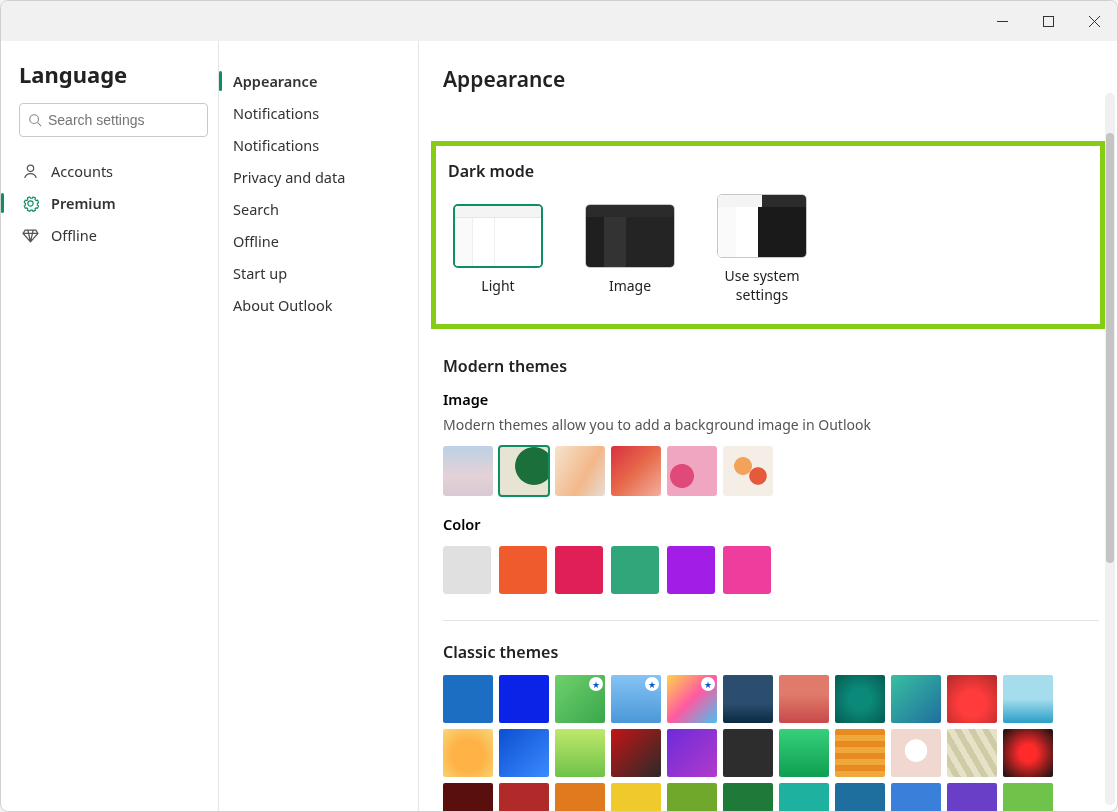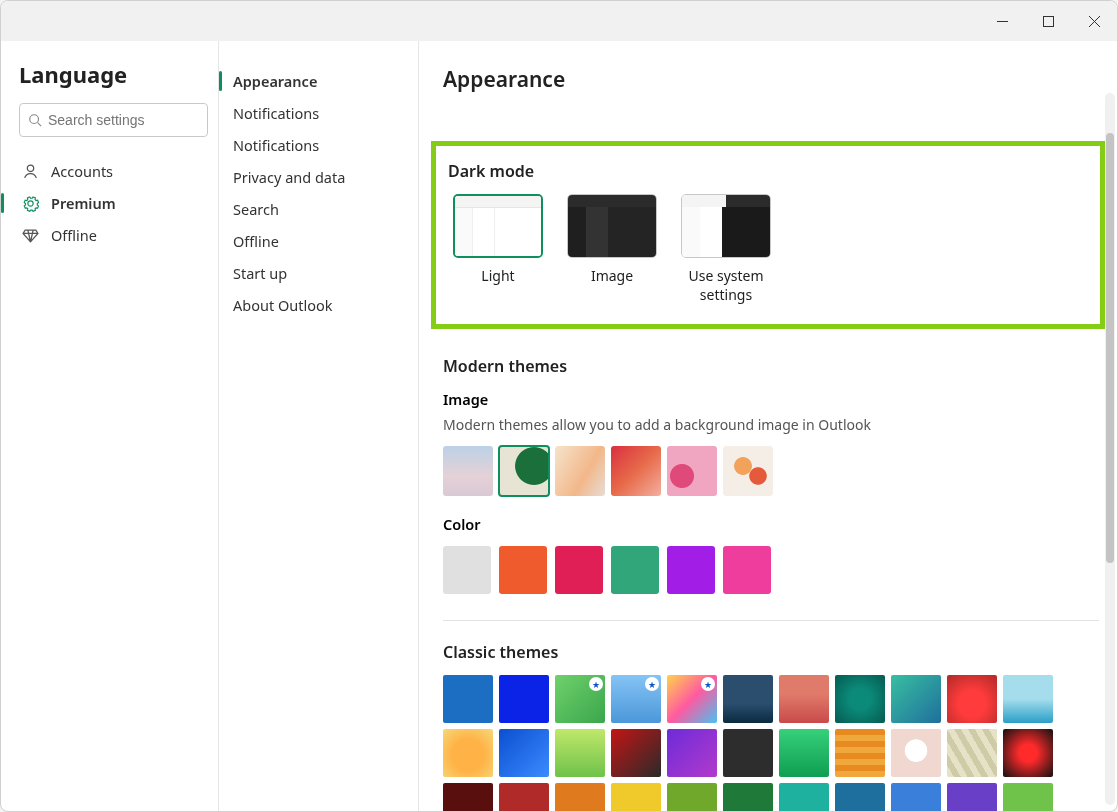--- a/index.html
+++ b/index.html
@@ -27,21 +27,21 @@
   .nav2 li { height:32px; display:flex; align-items:center; padding-left:14px; font-size:14.5px; color:#333; position:relative;}
   .nav2 li.active { font-weight:600;}
   .nav2 li.active::before { content:""; position:absolute; left:0; top:6px; bottom:6px; width:3px; background:#0f8f5e; border-radius:2px;}
   
   .main { flex:1; padding:24px 18px 0 24px; overflow-y:auto; position:relative;}
   .page-title { font-size:21px; font-weight:600; margin-bottom:18px; color:#222;}
   .highlight-box { border:5px solid #84cc16; padding:14px 12px 20px 12px; margin-left:-12px; margin-right:-6px;margin-top:48px; }
   .section-title { font-size:16px; font-weight:600; color:#222; margin-bottom:12px;}
   .subsection-title { font-size:14.5px; font-weight:600; margin-bottom:6px;}
   .subtext { font-size:14px; color:#555; margin-bottom:12px;}
-  .mode-row { display:flex; gap:14px;}
+  .mode-row { display:flex; gap:32px;align-items:center;}
   .mode-card { width:100px; text-align:center;}
   .mode-thumb { width:90px; height:64px; border:1px solid #c7c7c7; border-radius:5px; margin:0 auto 8px; overflow:hidden; background:#fff;}
   .mode-thumb.selected { border:2px solid #0f8f5e;}
   .mode-label { font-size:14px; color:#222;}
   .mode-light .top { height:12px; background:#f4f4f4; border-bottom:1px solid #e6e6e6;}
   .mode-light .bot { height:52px; display:flex;}
   .mode-light .bot .l { width:18px; background:#fafafa; border-right:1px solid #eee;}
   .mode-light .bot .m { width:22px; background:#fff; border-right:1px solid #eee;}
   .mode-light .bot .r { flex:1; background:#fff;}
   .mode-dark .top { height:12px; background:#2b2b2b;}

